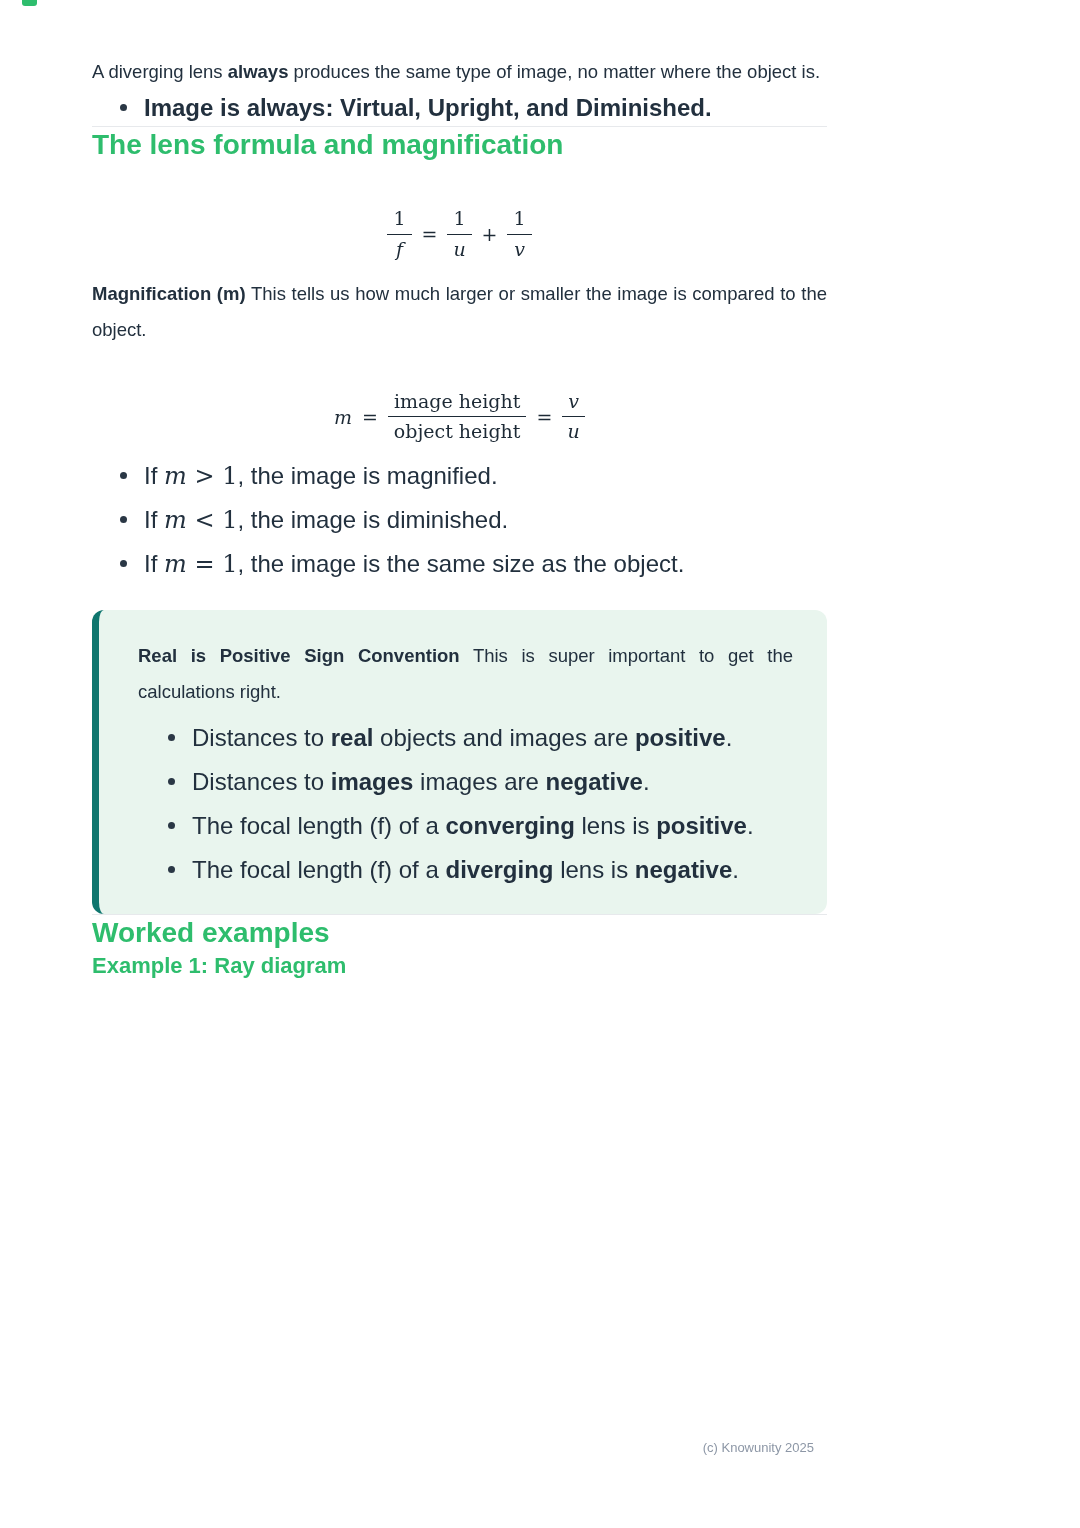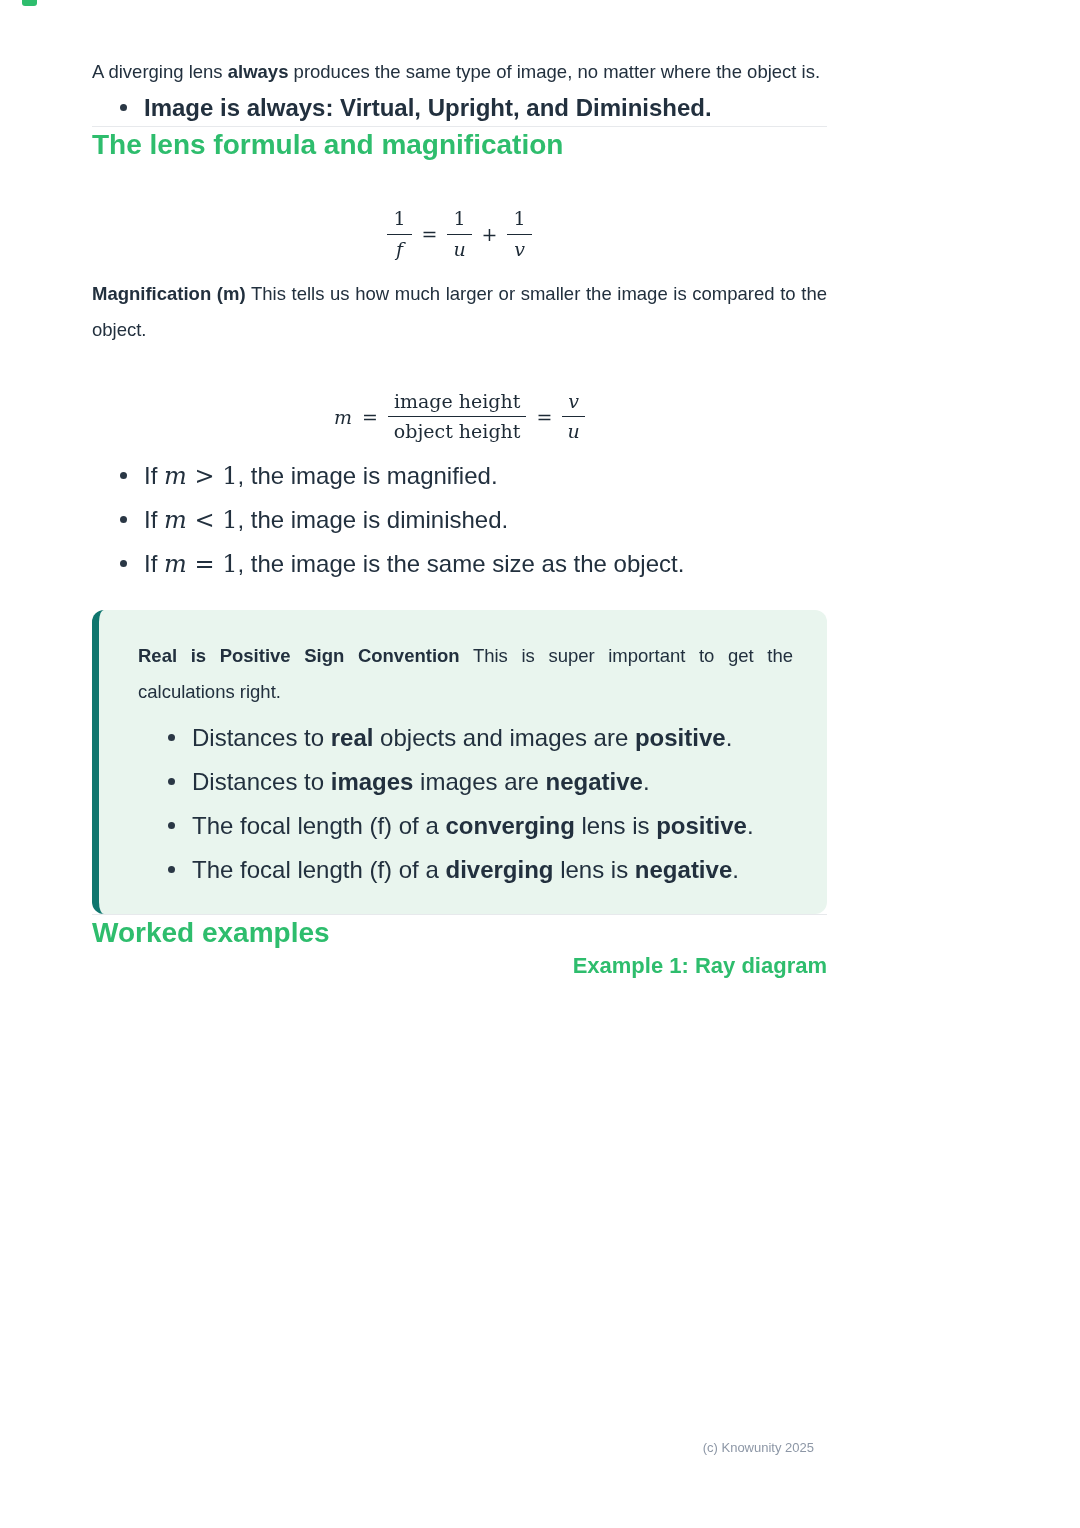--- a/index.html
+++ b/index.html
@@ -144,21 +144,21 @@
     border-radius: 0 0 3px 3px;
     z-index: 1;
   }
 
   
   .mt-24 { margin-top: 24px; }
   .mt-22 { margin-top: 22px; }
   .mt-28 { margin-top: 28px; }
   .mt-30 { margin-top: 30px; }
   .mt-32 { margin-top: 32px; }
-  .mt-44 { margin-top: 44px; text-align: right; }
+  .mt-44 { margin-top: 44px; }
 </style>
 </head>
 <body>
 
 <div class="page">
 
   <div class="top-sliver"></div>
 
   <div class="side-strip">
     <div class="side-strip-line"></div>

